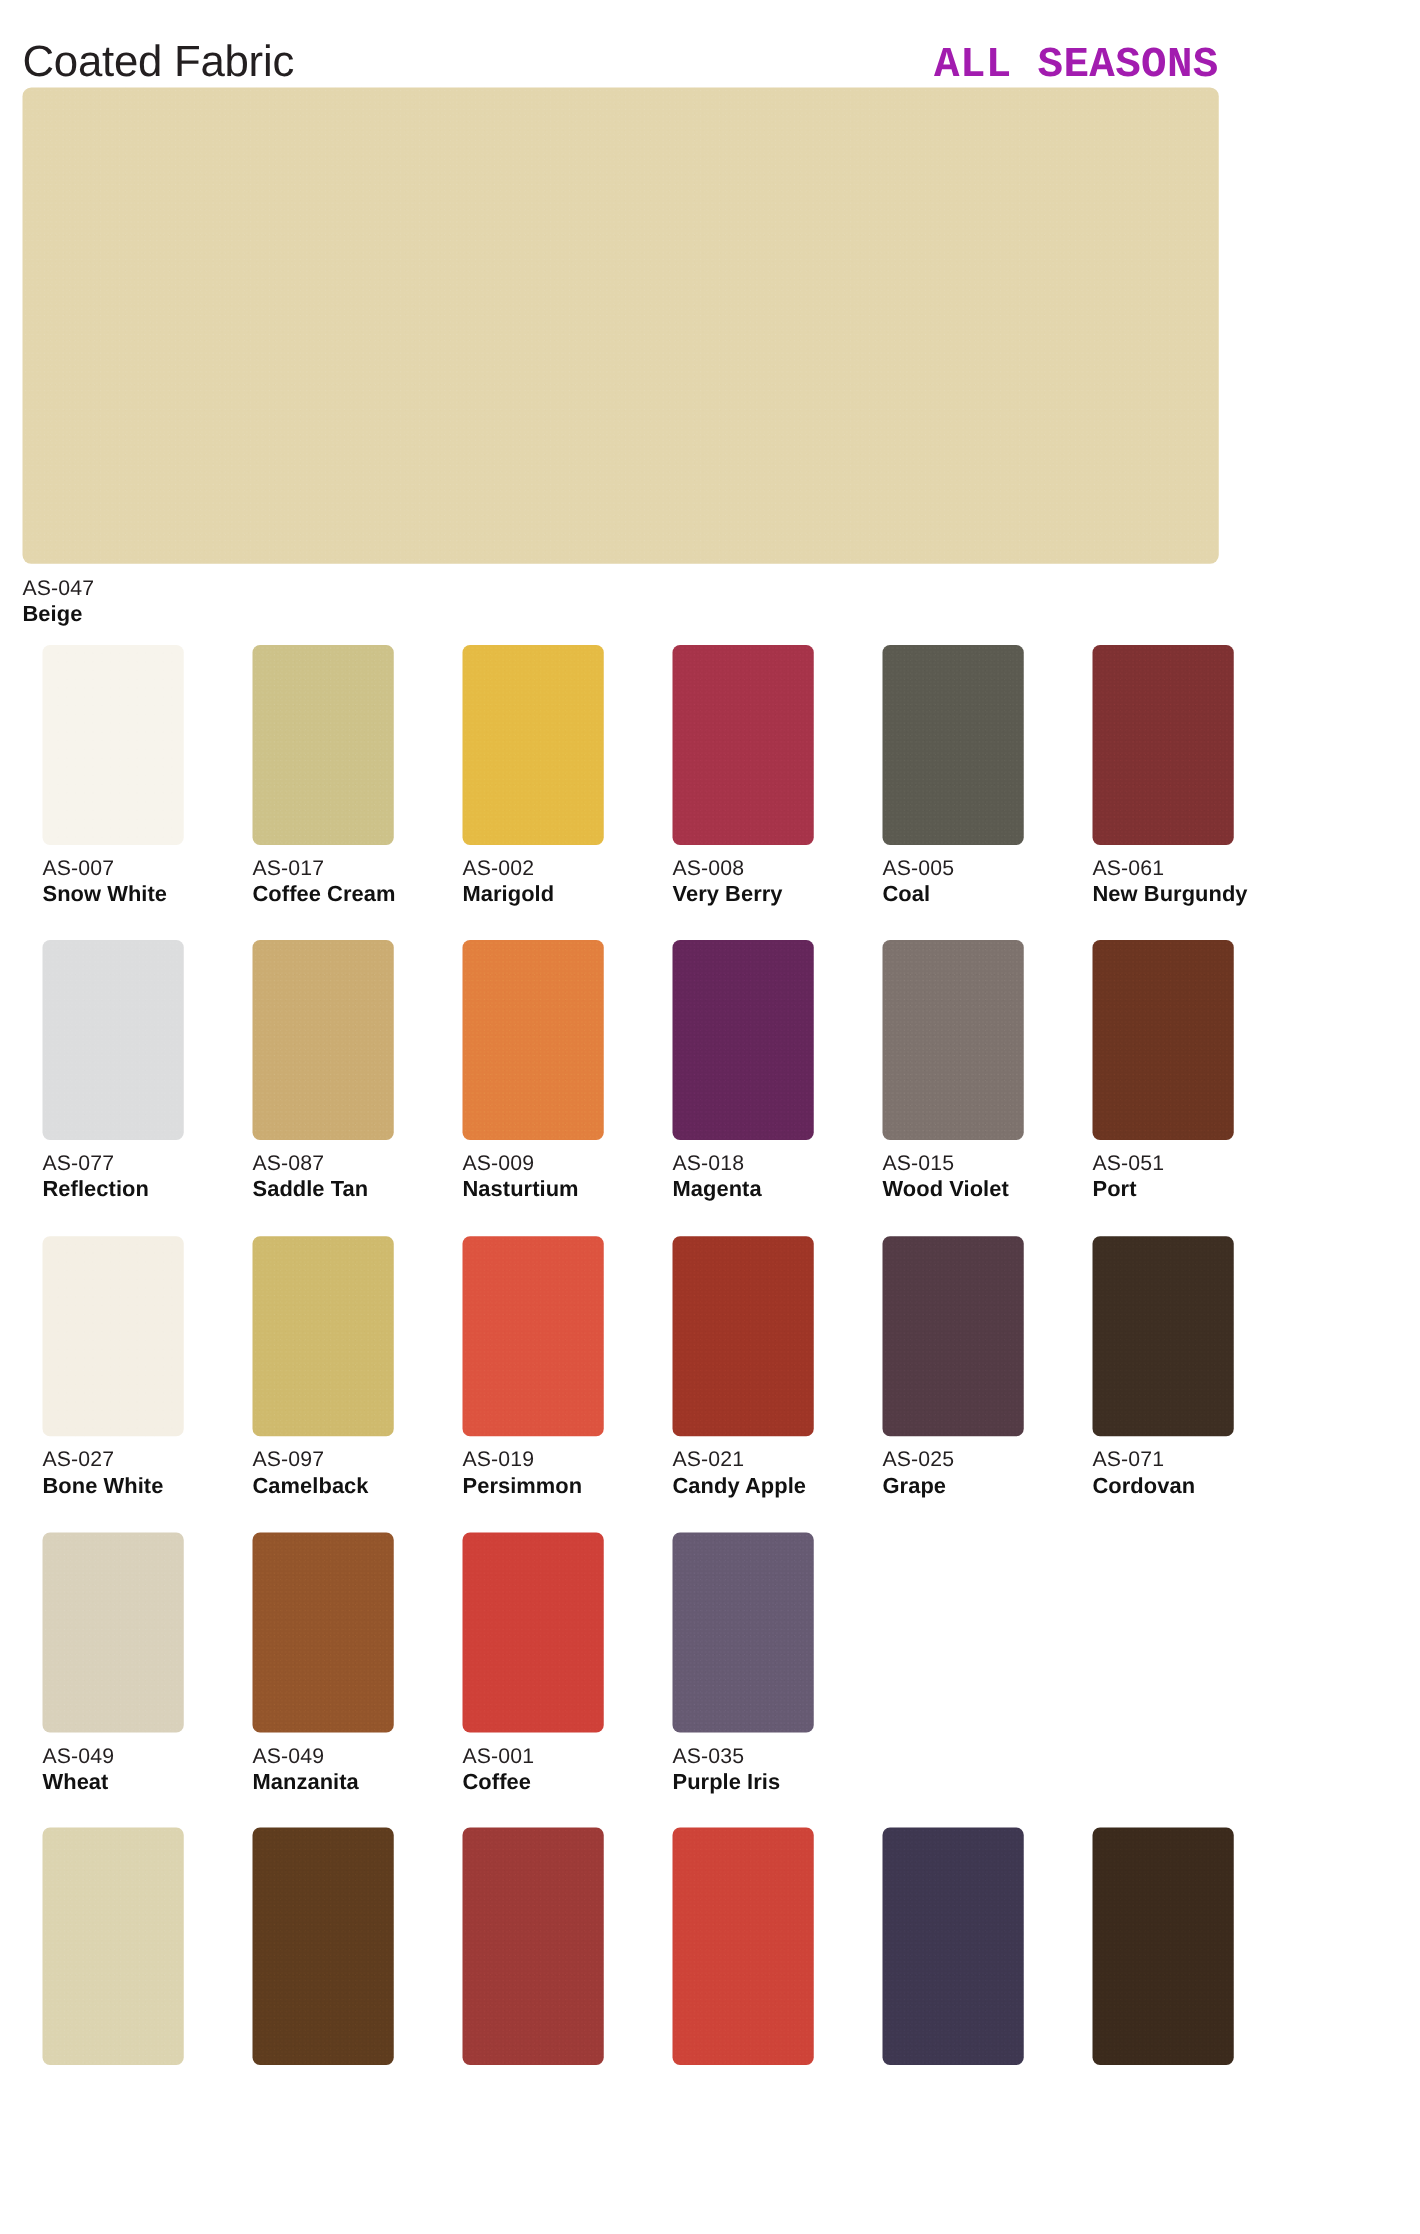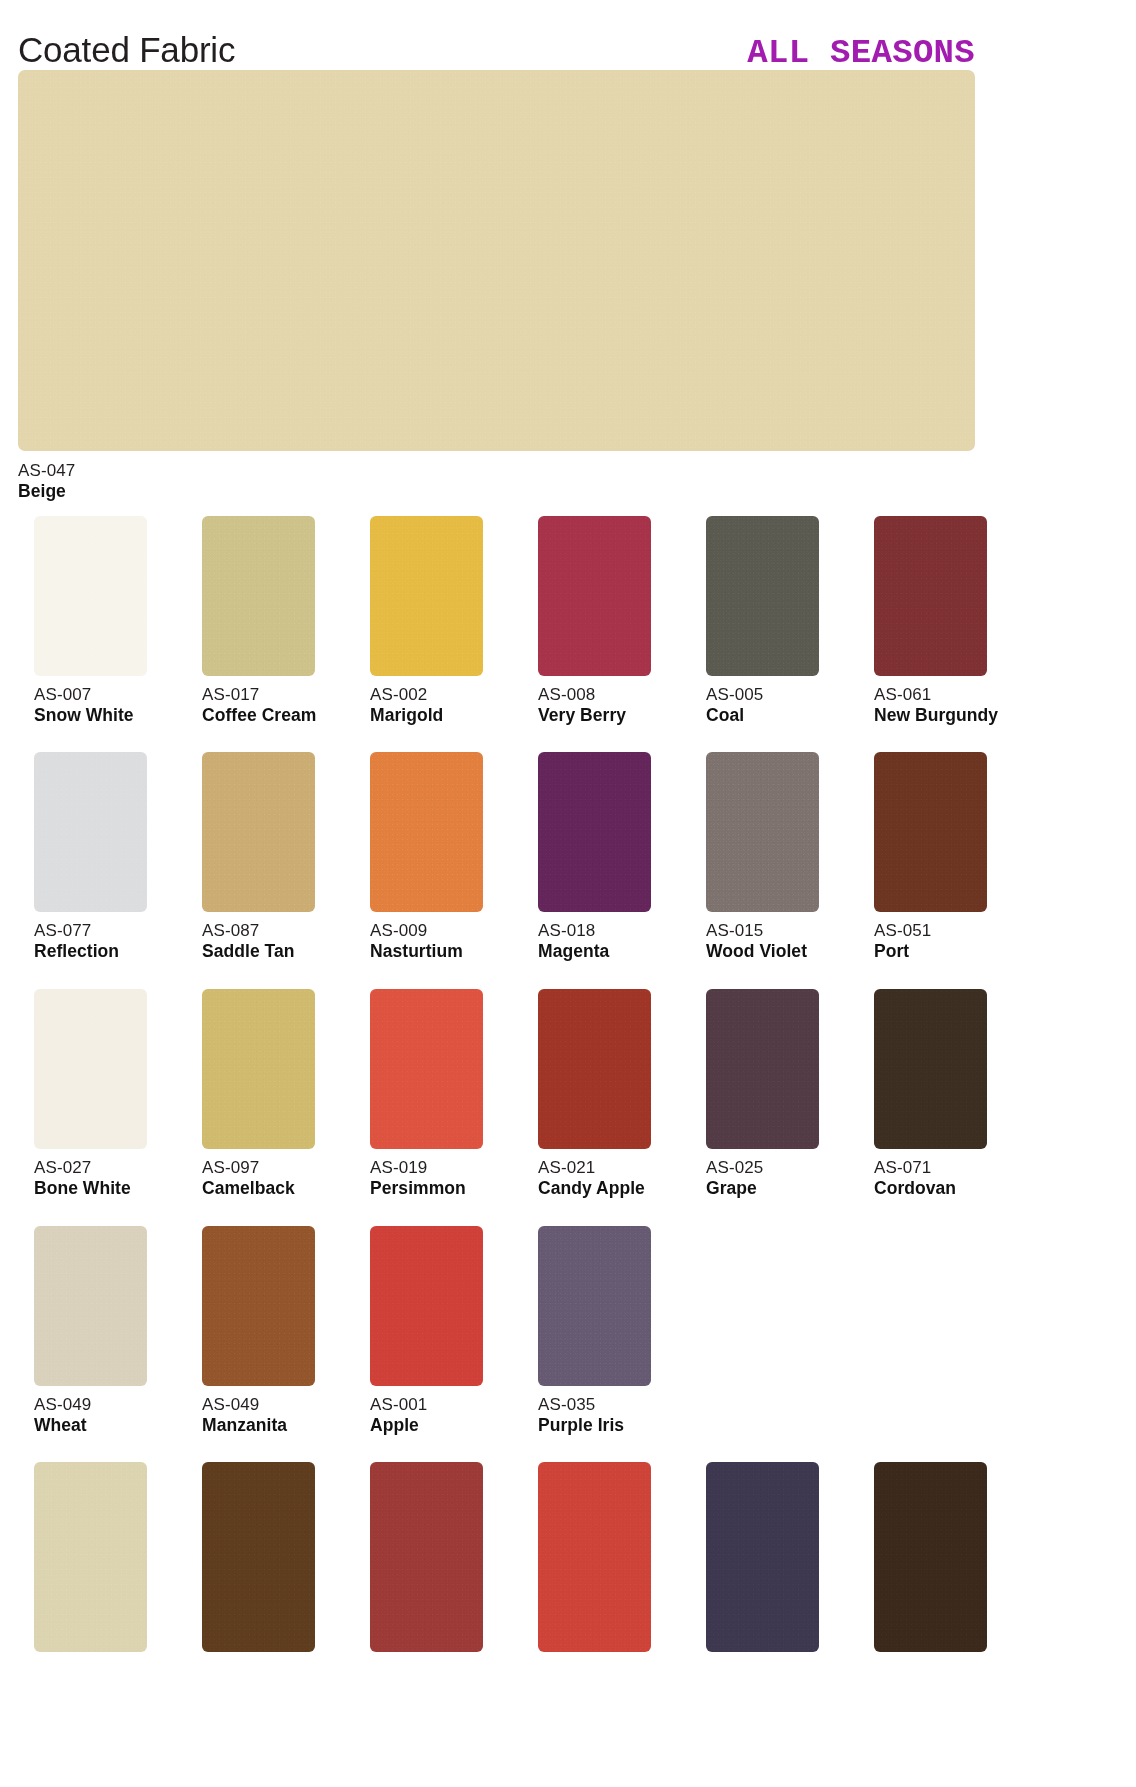--- a/index.html
+++ b/index.html
@@ -332,21 +332,21 @@
             <span class="label-code">AS-049</span>
             <span class="label-name">Manzanita</span>
           </div>
         </div>
         <div class="cell">
           <div class="cell-chip" style="background-color: rgb(207, 64, 56);">
             <div class="grain"></div>
           </div>
           <div class="label">
             <span class="label-code">AS-001</span>
-            <span class="label-name">Apple</span>
+            <span class="label-name">Coffee</span>
           </div>
         </div>
         <div class="cell">
           <div class="cell-chip" style="background-color: rgb(102, 90, 114);">
             <div class="grain"></div>
           </div>
           <div class="label">
             <span class="label-code">AS-035</span>
             <span class="label-name">Purple Iris</span>
           </div>

